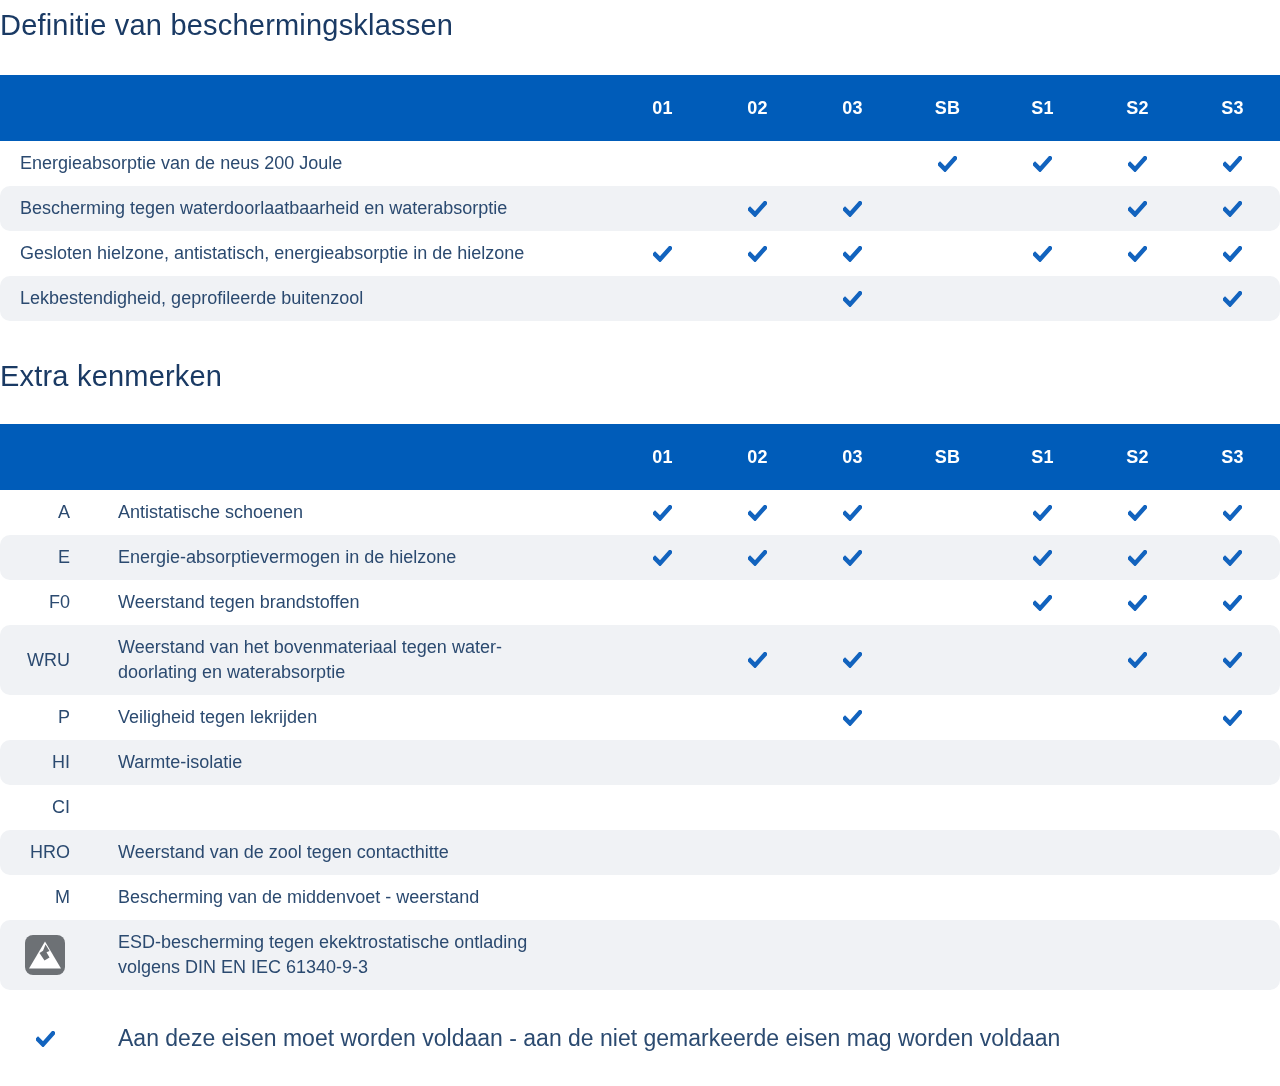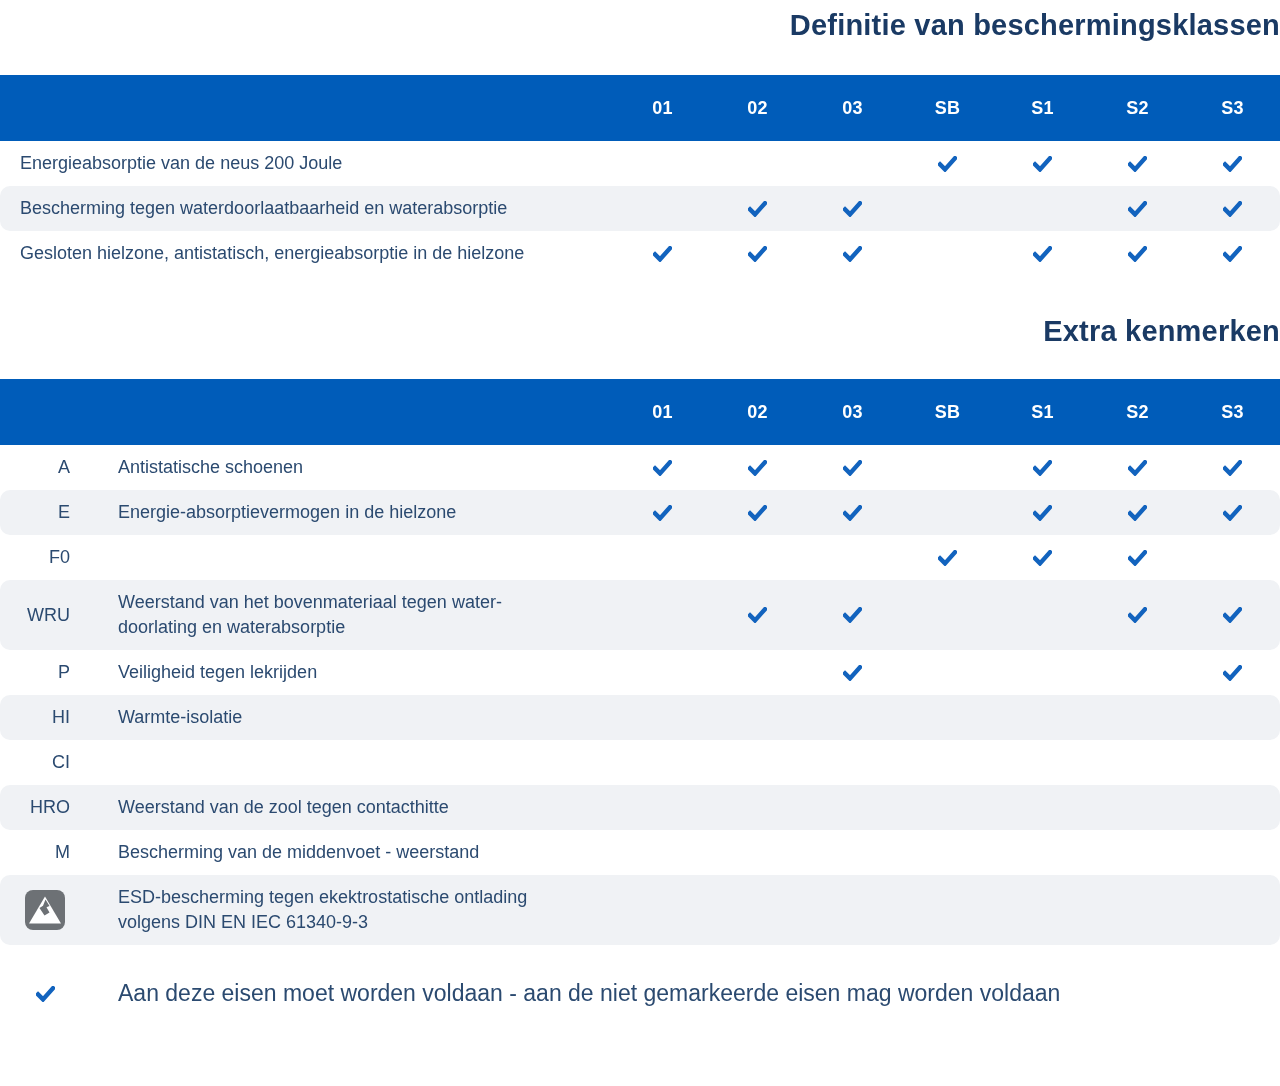--- a/index.html
+++ b/index.html
@@ -15,23 +15,22 @@
     margin:0;
     width:1280px;
     background:#ffffff;
     font-family:"Liberation Sans", sans-serif;
     color:var(--text);
   }
   h1,h2{
     color:var(--title);
     font-size:29px;
     line-height:39px;
-    font-weight:bold;
+    font-weight:normal;
     letter-spacing:.2px;
-    text-align:right;
   }
   h1{margin:6px 0 30px 0;}
   h2{margin:36px 0 28px 0;}
 
   .thead{
     display:grid;
     grid-template-columns:90px 1fr repeat(7,95px);
     height:66px;
     background:var(--blue);
     align-items:center;
@@ -199,20 +198,38 @@
             <svg viewBox="0 0 19 16" width="19" height="16" aria-hidden="true">
      <path d="M2 8.3 L7 13.4 L17 2.2" fill="none" stroke="#1263BE" stroke-width="4.4" stroke-linecap="square" stroke-linejoin="miter"></path>
    </svg>
           </div>
           <div class="cell check-cell">
             <svg viewBox="0 0 19 16" width="19" height="16" aria-hidden="true">
      <path d="M2 8.3 L7 13.4 L17 2.2" fill="none" stroke="#1263BE" stroke-width="4.4" stroke-linecap="square" stroke-linejoin="miter"></path>
    </svg>
           </div>
         </div>
+        <div class="row">
+          <div class="cell desc full">Lekbestendigheid, geprofileerde buitenzool</div>
+          <div class="cell check-cell"></div>
+          <div class="cell check-cell"></div>
+          <div class="cell check-cell">
+            <svg viewBox="0 0 19 16" width="19" height="16" aria-hidden="true">
+     <path d="M2 8.3 L7 13.4 L17 2.2" fill="none" stroke="#1263BE" stroke-width="4.4" stroke-linecap="square" stroke-linejoin="miter"></path>
+   </svg>
+          </div>
+          <div class="cell check-cell"></div>
+          <div class="cell check-cell"></div>
+          <div class="cell check-cell"></div>
+          <div class="cell check-cell">
+            <svg viewBox="0 0 19 16" width="19" height="16" aria-hidden="true">
+     <path d="M2 8.3 L7 13.4 L17 2.2" fill="none" stroke="#1263BE" stroke-width="4.4" stroke-linecap="square" stroke-linejoin="miter"></path>
+   </svg>
+          </div>
+        </div>
       </div>
   </section>
 
   <h2>Extra kenmerken</h2>
 
   <section>
     <div class="thead">
       <div class="head-spacer"></div>
 
     <div class="col-head">01</div>
@@ -289,20 +306,21 @@
    </svg>
           </div>
           <div class="cell check-cell">
             <svg viewBox="0 0 19 16" width="19" height="16" aria-hidden="true">
      <path d="M2 8.3 L7 13.4 L17 2.2" fill="none" stroke="#1263BE" stroke-width="4.4" stroke-linecap="square" stroke-linejoin="miter"></path>
    </svg>
           </div>
         </div>
         <div class="row">
           <div class="cell code">F0</div>
+          <div class="cell desc">Weerstand tegen brandstoffen</div>
           <div class="cell check-cell"></div>
           <div class="cell check-cell"></div>
           <div class="cell check-cell"></div>
           <div class="cell check-cell"></div>
           <div class="cell check-cell">
             <svg viewBox="0 0 19 16" width="19" height="16" aria-hidden="true">
      <path d="M2 8.3 L7 13.4 L17 2.2" fill="none" stroke="#1263BE" stroke-width="4.4" stroke-linecap="square" stroke-linejoin="miter"></path>
    </svg>
           </div>
           <div class="cell check-cell">

